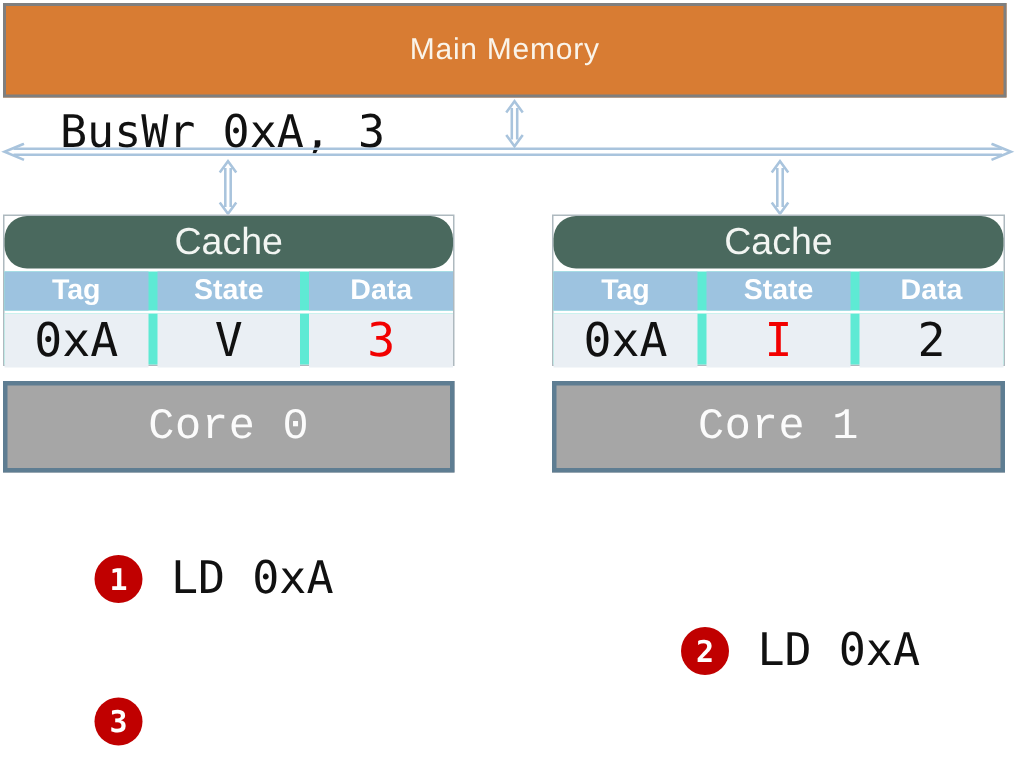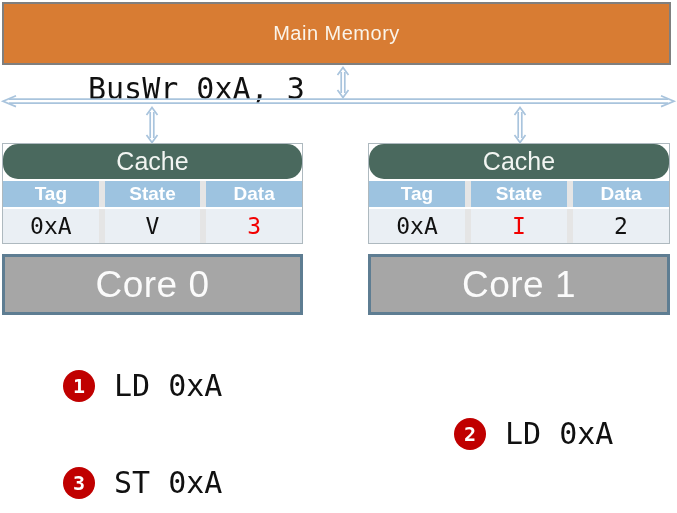--- a/index.html
+++ b/index.html
@@ -7,44 +7,44 @@
           font-family:"Liberation Sans",sans-serif;}
 
   
   .memory{position:absolute;left:2px;top:2px;width:665px;height:59px;
           background:var(--memory-fill,#D87C33);border:2px solid var(--memory-border,#7F7F7F);
           display:flex;align-items:center;justify-content:center;}
   .memory-label{color:var(--text-light,#FAF4EA);font-size:20px;letter-spacing:.5px;}
 
   
   .bus-label{position:absolute;left:40px;top:71px;color:#111;
-             font-family:"DejaVu Sans Mono",monospace;font-size:30px;white-space:nowrap;margin-left:48px;}
+             font-family:"DejaVu Sans Mono",monospace;font-size:30px;white-space:nowrap;}
 
   
   .arr{position:absolute;}
   .arr polyline,.arr line{fill:none;stroke:var(--bus-arrow,#A9C4DD);stroke-width:1.7;}
 
   
   .cache-table{position:absolute;width:299px;background:#fff;
                border:1px solid var(--table-border,#AEB9BF);
                display:grid;grid-template-rows:35px 26px 34px;row-gap:2px;}
   .cache-title{background:var(--cache-title-fill,#4A695E);display:flex;align-items:center;justify-content:center;
                color:#F2F5F2;font-size:25px;border-radius:15px;}
-  .trow{display:grid;grid-template-columns:1fr 1fr 1fr;column-gap:6px;background:#e5e5e5;}
+  .trow{display:grid;grid-template-columns:1fr 1fr 1fr;column-gap:6px;background:#5eead4;}
   .hcell{background:var(--table-head-fill,#9DC3E0);color:#fff;font-weight:bold;font-size:19px;
          display:flex;align-items:center;justify-content:center;}
-  .dcell{background:var(--table-row-fill,#EAEFF4);color:#111;font-size:23px;
+  .dcell{background:var(--table-row-fill,#EAEFF4);color:#111;font-size:31px;
          font-family:"DejaVu Sans Mono",monospace;
          display:flex;align-items:center;justify-content:center;}
 
   
   .core{position:absolute;width:295px;height:55px;background:var(--core-fill,#A6A6A6);
         border:3px solid var(--core-border,#5E7D92);
         display:flex;align-items:center;justify-content:center;}
-  .core-label{color:#FBFBFB;font-size:37px;letter-spacing:.5px;}
+  .core-label{color:#FBFBFB;font-size:29px;letter-spacing:.5px;font-family:Liberation Mono, monospace;}
 
   
   .step{position:absolute;display:flex;align-items:center;gap:19px;
         font-family:"DejaVu Sans Mono",monospace;font-size:30px;color:#111;white-space:nowrap;}
   .badge{width:32px;height:32px;border-radius:50%;background:var(--badge-fill,#C00000);
          color:#fff;font-size:20px;font-weight:bold;display:flex;align-items:center;justify-content:center;
          font-family:"DejaVu Sans Mono",monospace;}
 </style>
 </head>
 <body>
@@ -123,16 +123,15 @@
   <div class="step" style="left:63px;top:368px;">
     <span class="badge">1</span>
     <span>LD 0xA</span>
   </div>
   <div class="step" style="left:454px;top:416px;">
     <span class="badge">2</span>
     <span>LD 0xA</span>
   </div>
   <div class="step" style="left:63px;top:465px;">
     <span class="badge">3</span>
-    <span>ST 0xA</span>
   </div>
 
 </div>
 
 </body></html>

